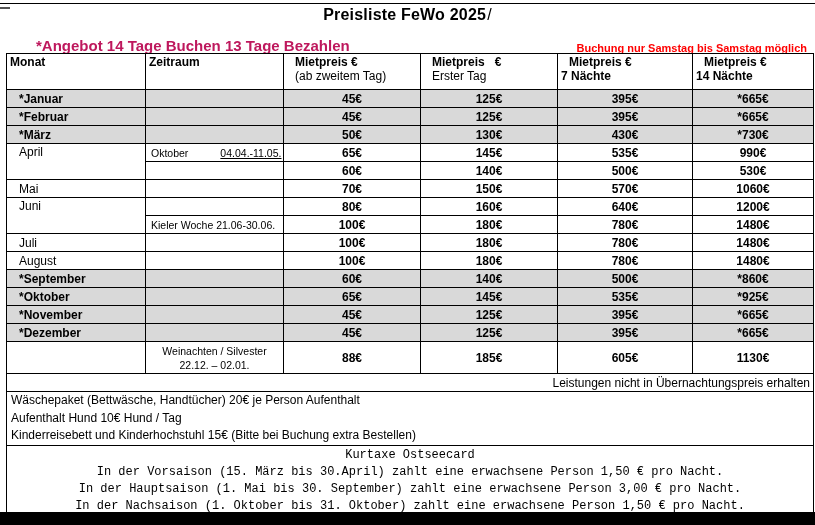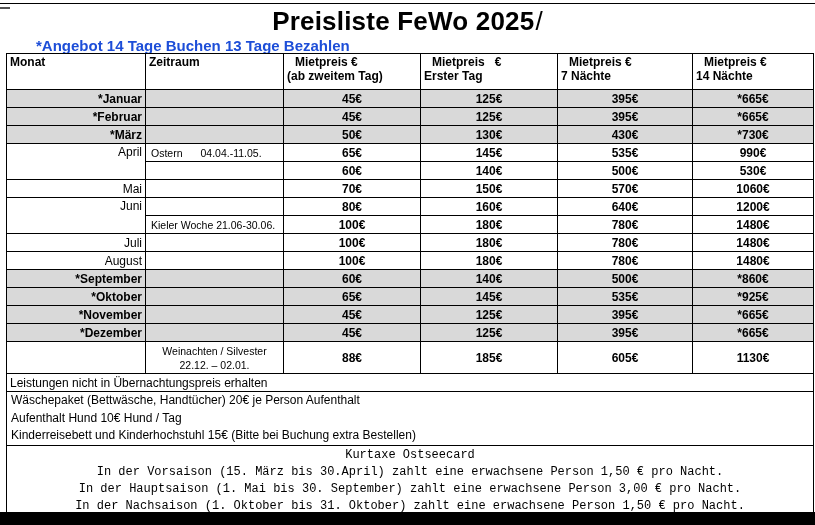--- a/index.html
+++ b/index.html
@@ -3,62 +3,63 @@
 <meta charset="utf-8">
 <style>
   html,body { margin:0; padding:0; background:#fff; }
   .page {
     position:relative; width:815px; height:525px; background:#ffffff;
     font-family:"Liberation Sans", sans-serif; color:#000; overflow:hidden;
   }
   .top-rule { position:absolute; top:3px; left:0; width:815px; height:1px; background:#000; }
   .corner-tick { position:absolute; top:7px; left:0; width:10px; height:2px; background:#555; }
   .title { position:absolute; top:6px; left:0; width:100%; text-align:center;
-           font-size:26px; font-weight:bold; letter-spacing:0.2px; }
+           font-size:16px; font-weight:bold; letter-spacing:0.2px; }
   .title .cursor { font-weight:normal; margin-left:1px; }
-  .offer-left  { position:absolute; top:37px; left:36px; color:#1d4ed8; font-weight:bold; font-size:15px; }
+  .offer-left  { position:absolute; top:37px; left:36px; color:#be185d; font-weight:bold; font-size:15px; }
   .offer-right { position:absolute; top:42px; right:8px; color:#ff0000; font-weight:bold; font-size:11px; }
 
   table.price { position:absolute; top:53px; left:6px; width:807px;
                 border-collapse:collapse; table-layout:fixed; }
   .price th, .price td { border:1px solid #000; font-size:12px; padding:0 3px; overflow:hidden; }
   .price thead th { height:34px; vertical-align:top; text-align:left; font-weight:bold; padding-top:1px; }
   .h1 { display:block; white-space:pre;padding-left:8px; }
   .h2 { display:block; }
-  .h2.normal { font-weight:bold; }
+  .h2.normal { font-weight:normal;margin-left:8px; }
   .price tbody td { height:17px; line-height:16px; }
-  td.month { text-align:right; font-weight:normal; padding-left:4px; }
+  td.month { text-align:left; font-weight:normal; padding-left:12px; }
   td.month.b { font-weight:bold; }
   td.month.vt { vertical-align:top; }
   td.price-cell { text-align:center; font-weight:bold; }
   td.period { font-size:10.5px; padding-left:5px; }
-  td.period .dates { margin-left:18px; }
+  td.period .dates { margin-left:32px;text-decoration:underline; }
   tr.shaded td { background:#d9d9d9; }
   tr.xmas td { height:31px; }
   tr.xmas td.period { text-align:center; padding-left:3px; }
   tr.xmas td.period span { display:block; line-height:14px; margin-left:0; }
-  tr.note-row td { text-align:left; height:17px; }
+  tr.note-row td { text-align:right; height:17px; }
   tr.extras-row td { padding:0; }
   tr.extras-row div { padding-left:4px; line-height:17.5px; font-size:12px; }
   tr.kurtaxe-row td { padding:1px 0 2px 0;font-family:Liberation Mono, monospace; }
   tr.kurtaxe-row div { text-align:center; line-height:17px; font-size:12px; }
   .bottom-bar { position:absolute; top:512px; left:0; width:815px; height:13px; background:#000; }
 </style>
 </head>
 <body>
 
 <div class="page">
   <div class="top-rule"></div>
   <div class="corner-tick"></div>
 
   <div class="title">
     <span>Preisliste FeWo 2025</span><span class="cursor">/</span>
   </div>
 
   <span class="offer-left">*Angebot 14 Tage Buchen 13 Tage Bezahlen</span>
+  <span class="offer-right">Buchung nur Samstag bis Samstag möglich</span>
 
   <table class="price">
     <colgroup>
       <col style="width:139px">
         <col style="width:138px">
         <col style="width:137px">
       <col style="width:137px">
         <col style="width:135px">
         <col style="width:121px">
     </colgroup>
@@ -105,21 +106,21 @@
         <td class="month b">*März</td>
         <td class="period"></td>
         <td class="price-cell">50€</td>
         <td class="price-cell">130€</td>
         <td class="price-cell">430€</td>
         <td class="price-cell">*730€</td>
       </tr>
       <tr>
         <td class="month vt" rowspan="2">April</td>
         <td class="period">
-          <span>Ostern</span><span class="dates">04.04.-11.05.</span>
+          <span>Oktober</span><span class="dates">04.04.-11.05.</span>
         </td>
         <td class="price-cell">65€</td>
         <td class="price-cell">145€</td>
         <td class="price-cell">535€</td>
         <td class="price-cell">990€</td>
       </tr>
       <tr>
         <td class="period"></td>
         <td class="price-cell">60€</td>
         <td class="price-cell">140€</td>

